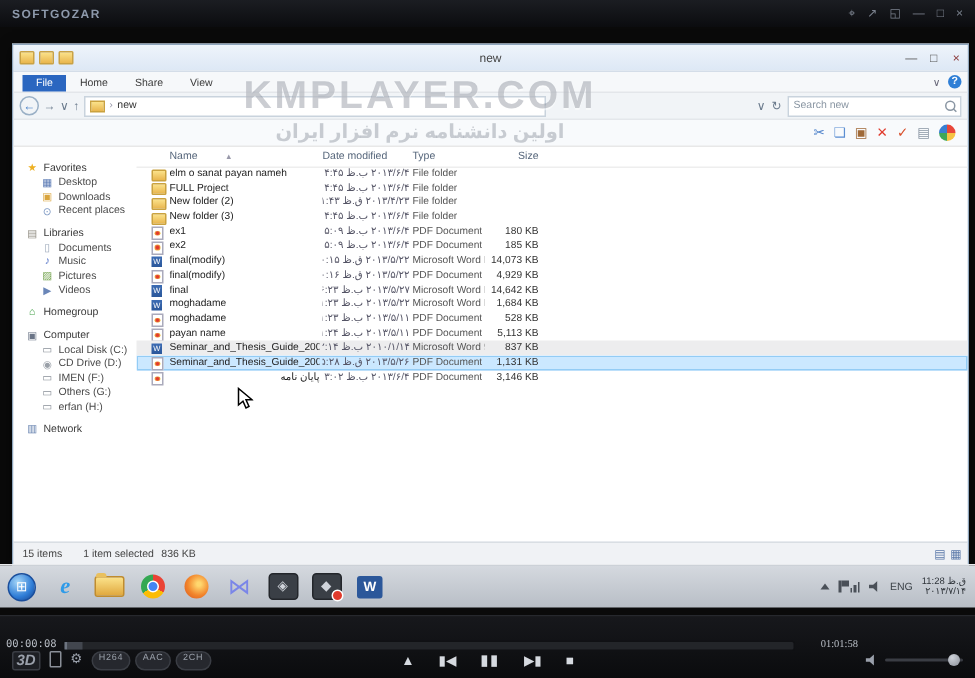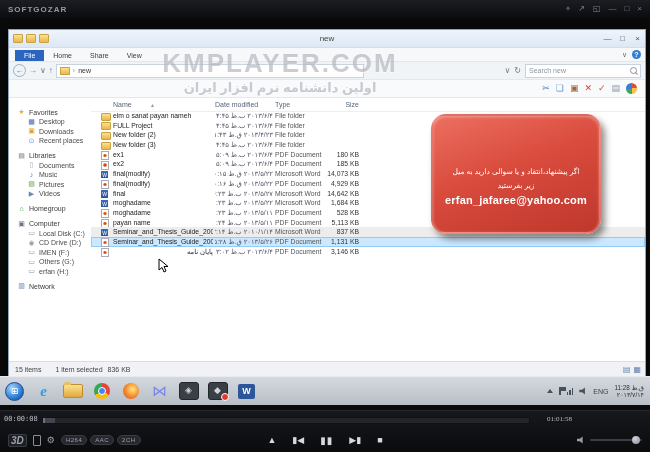--- a/index.html
+++ b/index.html
@@ -138,28 +138,28 @@
   .flagic::after{content:"";position:absolute;left:2px;top:0;width:5px;height:4px;background:#4a5058;}
   .bars{display:flex;align-items:flex-end;gap:1px;height:8px;}
   .bars i{width:1.5px;background:#4a5058;display:block;}
   .bars i:nth-child(1){height:3px;} .bars i:nth-child(2){height:5px;} .bars i:nth-child(3){height:7px;}
   .spk{width:8px;height:8px;background:#4a5058;clip-path:polygon(0 35%,35% 35%,70% 5%,70% 95%,35% 65%,0 65%);}
   #tray .lang{font-size:7px;}
   #clock{text-align:right;font-size:6.3px;line-height:7px;color:#2f343a;}
 
   
   #pbar{left:0;top:410px;width:650px;height:42px;background:linear-gradient(#17181c,#0a0b0d);border-top:1px solid #26282d;}
-  #seekrow{position:absolute;left:0;top:3px;width:576px;height:12px;}
+  #seekrow{position:absolute;left:0;top:13px;width:576px;height:12px;}
   .ptime{position:absolute;top:1px;font-family:"DejaVu Sans Mono",monospace;font-size:7px;color:#b9bec6;}
   #tcur{left:4px;} #ttot{right:4px;font-family:Liberation Serif, serif;}
   #groove{position:absolute;left:42px;right:46px;top:3px;height:5px;background:#232529;border:1px solid #101114;border-radius:2px;}
   #gfill{position:absolute;left:0;top:0;height:100%;width:2px;background:#6d7480;}
   #gchunk{position:absolute;left:2px;top:0;height:100%;width:10px;background:#42464e;}
   #ctrlrow{position:absolute;left:0;top:16px;width:650px;height:26px;display:flex;align-items:center;}
-  #leftctl{display:flex;align-items:center;gap:6px;margin-left:8px;}
+  #leftctl{display:flex;gap:6px;margin-left:8px;}
   .logo3d{color:#9aa0ab;font-weight:bold;font-size:10px;font-style:italic;border:1px solid #3a3d44;border-radius:2px;padding:0 2px;background:#1d1f24;}
   .devic{width:6px;height:9px;border:1px solid #8a8f98;border-radius:1px;}
   .gear{color:#9aa0ab;font-size:9px;}
   .pill{background:#26282e;border:1px solid #3a3d44;border-radius:7px;color:#9aa0aa;font-size:6px;
         padding:1px 4px;letter-spacing:.5px;}
   #transport{position:absolute;left:0;right:0;display:flex;justify-content:center;gap:16px;align-items:center;}
   #transport span{color:#d6dae0;font-size:9px;}
   #transport .pause{font-size:10px;letter-spacing:1px;}
   #rightctl{margin-left:auto;display:flex;align-items:center;gap:5px;margin-right:8px;}
   #vgroove{width:52px;height:2px;background:#3a3d44;border-radius:1px;position:relative;}
@@ -440,25 +440,20 @@
             <span>▦</span>
           </span>
       </div>
     </div>
 
     <div id="wm" class="abs">
       <div class="l1">KMPLAYER.COM</div>
       <div class="l2">اولین دانشنامه نرم افزار ایران</div>
     </div>
 
-    <div id="redbox" class="abs">
-      <div class="rl1">اگر پیشنهاد،انتقاد و یا سوالی دارید به میل</div>
-      <div class="rl2">زیر بفرستید</div>
-      <div class="rmail">erfan_jafaree@yahoo.com</div>
-    </div>
 
     <svg id="cursor" class="abs" width="11" height="15">
       <polygon points="1,1 1,12 4,9.5 6,14 8,13 6,8.5 10,8.5" fill="#fff" stroke="#000" stroke-width="1"></polygon>
     </svg>
 
     <div id="taskbar" class="abs">
       <div id="apps" style="display:flex;">
           <div class="app">
             <span class="orb">⊞</span>
           </div>

